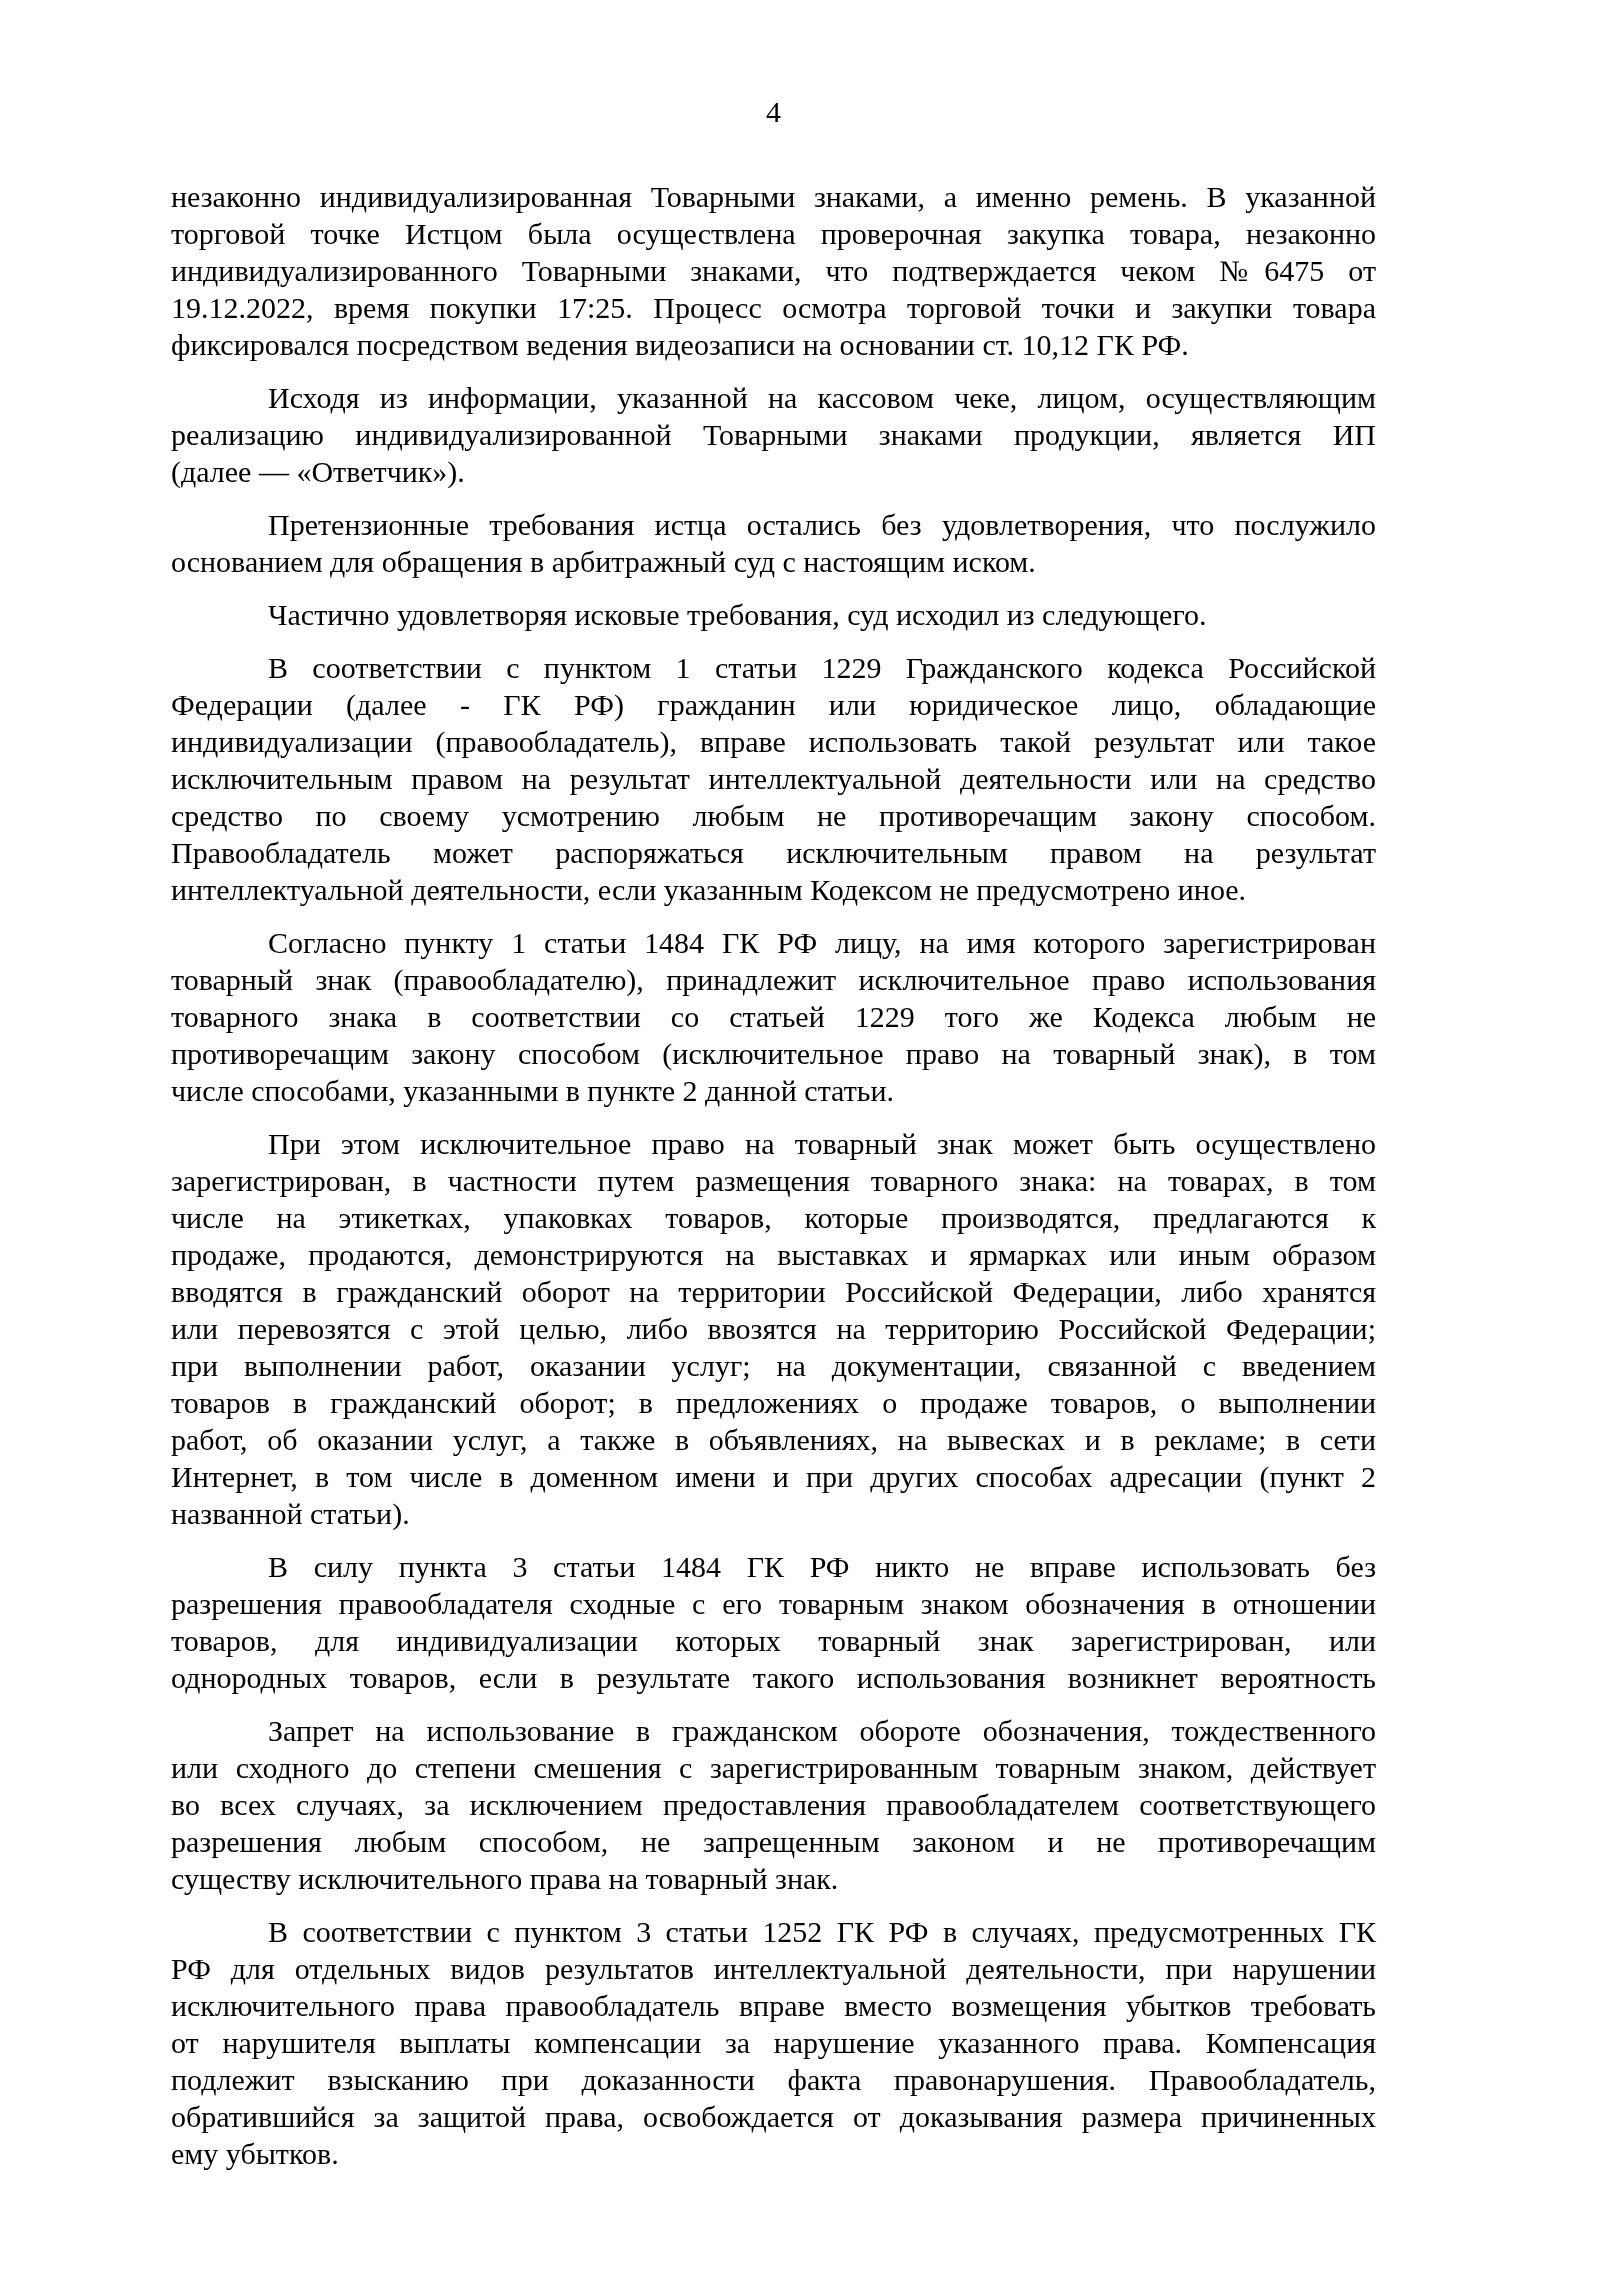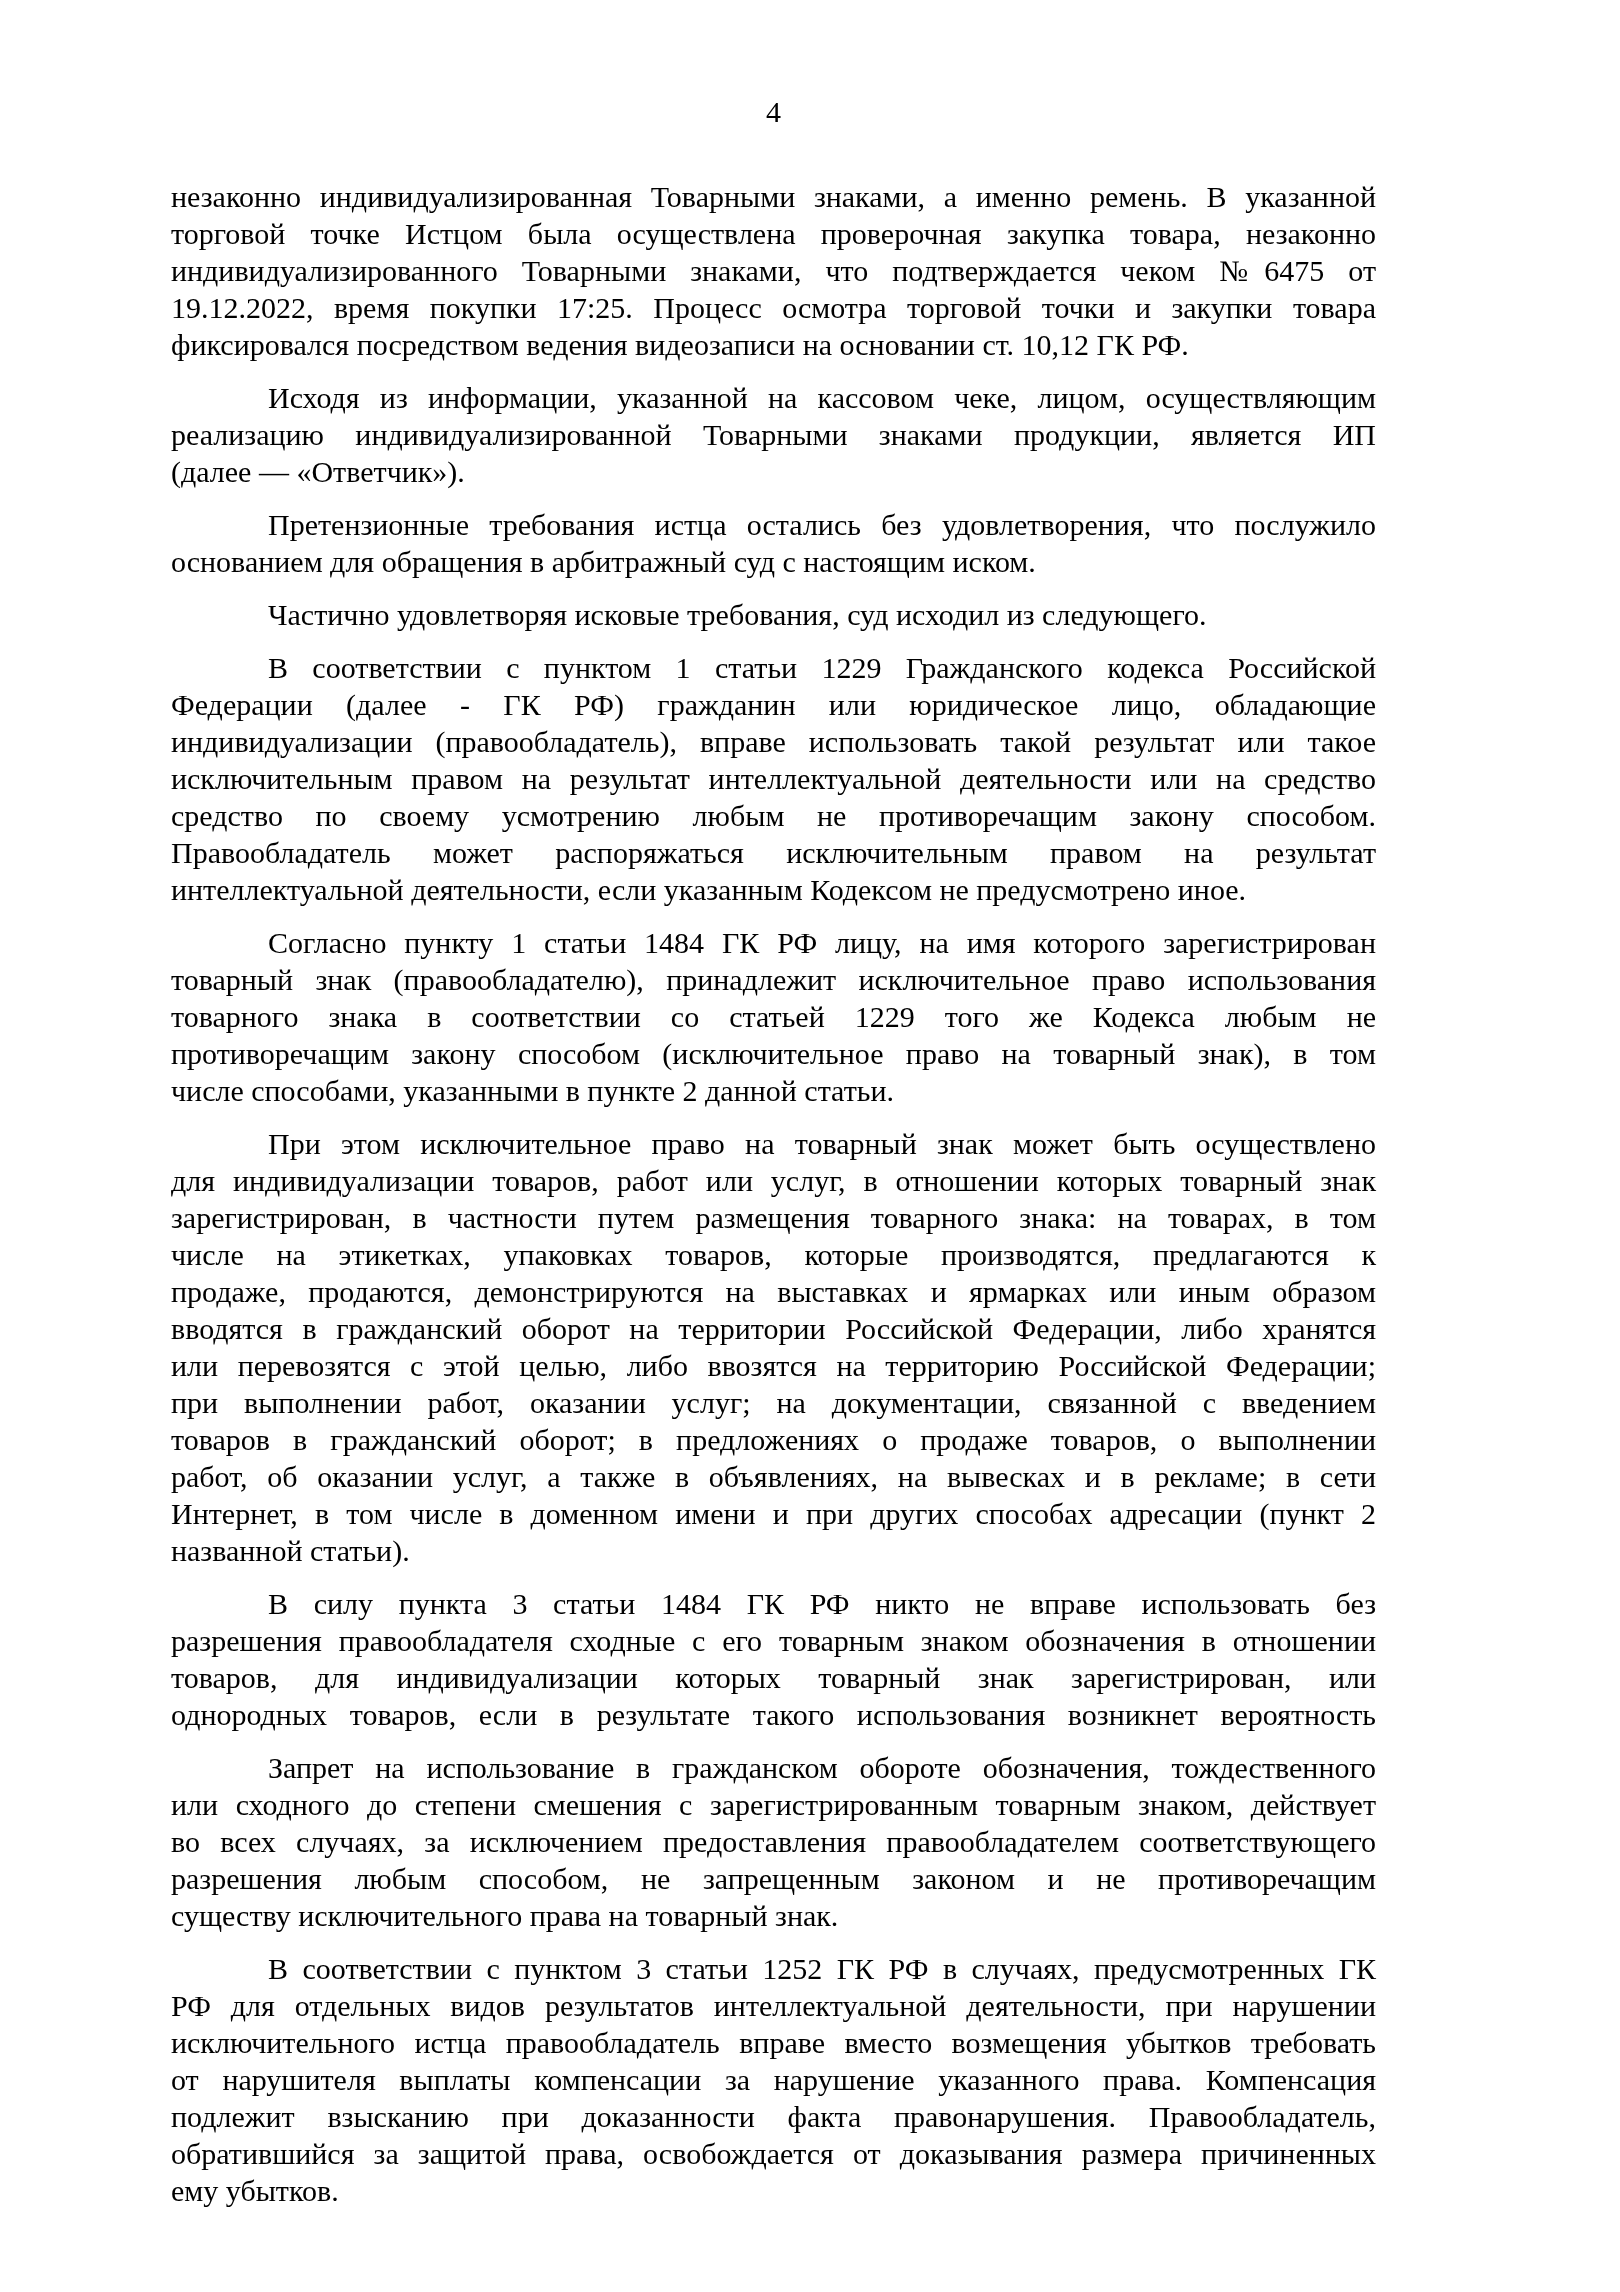--- a/index.html
+++ b/index.html
@@ -91,21 +91,20 @@
       </div>
       <div class="paragraph">
         <div class="line justify indent">Согласно пункту 1 статьи 1484 ГК РФ лицу, на имя которого зарегистрирован</div>
         <div class="line justify">товарный знак (правообладателю), принадлежит исключительное право использования</div>
         <div class="line justify">товарного знака в соответствии со статьей 1229 того же Кодекса любым не</div>
         <div class="line justify">противоречащим закону способом (исключительное право на товарный знак), в том</div>
         <div class="line left">числе способами, указанными в пункте 2 данной статьи.</div>
       </div>
       <div class="paragraph">
         <div class="line justify indent">При этом исключительное право на товарный знак может быть осуществлено</div>
-        <div class="line justify">для индивидуализации товаров, работ или услуг, в отношении которых товарный знак</div>
         <div class="line justify">зарегистрирован, в частности путем размещения товарного знака: на товарах, в том</div>
         <div class="line justify">числе на этикетках, упаковках товаров, которые производятся, предлагаются к</div>
         <div class="line justify">продаже, продаются, демонстрируются на выставках и ярмарках или иным образом</div>
         <div class="line justify">вводятся в гражданский оборот на территории Российской Федерации, либо хранятся</div>
         <div class="line justify">или перевозятся с этой целью, либо ввозятся на территорию Российской Федерации;</div>
         <div class="line justify">при выполнении работ, оказании услуг; на документации, связанной с введением</div>
         <div class="line justify">товаров в гражданский оборот; в предложениях о продаже товаров, о выполнении</div>
         <div class="line justify">работ, об оказании услуг, а также в объявлениях, на вывесках и в рекламе; в сети</div>
         <div class="line justify">Интернет, в том числе в доменном имени и при других способах адресации (пункт 2</div>
         <div class="line left">названной статьи).</div>
@@ -119,21 +118,21 @@
       <div class="paragraph">
         <div class="line justify indent">Запрет на использование в гражданском обороте обозначения, тождественного</div>
         <div class="line justify">или сходного до степени смешения с зарегистрированным товарным знаком, действует</div>
         <div class="line justify">во всех случаях, за исключением предоставления правообладателем соответствующего</div>
         <div class="line justify">разрешения любым способом, не запрещенным законом и не противоречащим</div>
         <div class="line left">существу исключительного права на товарный знак.</div>
       </div>
       <div class="paragraph">
         <div class="line justify indent">В соответствии с пунктом 3 статьи 1252 ГК РФ в случаях, предусмотренных ГК</div>
         <div class="line justify">РФ для отдельных видов результатов интеллектуальной деятельности, при нарушении</div>
-        <div class="line justify">исключительного истца правообладатель вправе вместо возмещения убытков требовать</div>
+        <div class="line justify">исключительного права правообладатель вправе вместо возмещения убытков требовать</div>
         <div class="line justify">от нарушителя выплаты компенсации за нарушение указанного права. Компенсация</div>
         <div class="line justify">подлежит взысканию при доказанности факта правонарушения. Правообладатель,</div>
         <div class="line justify">обратившийся за защитой права, освобождается от доказывания размера причиненных</div>
         <div class="line left">ему убытков.</div>
       </div>
     </div>
 </div>
 
 
 </body></html>

